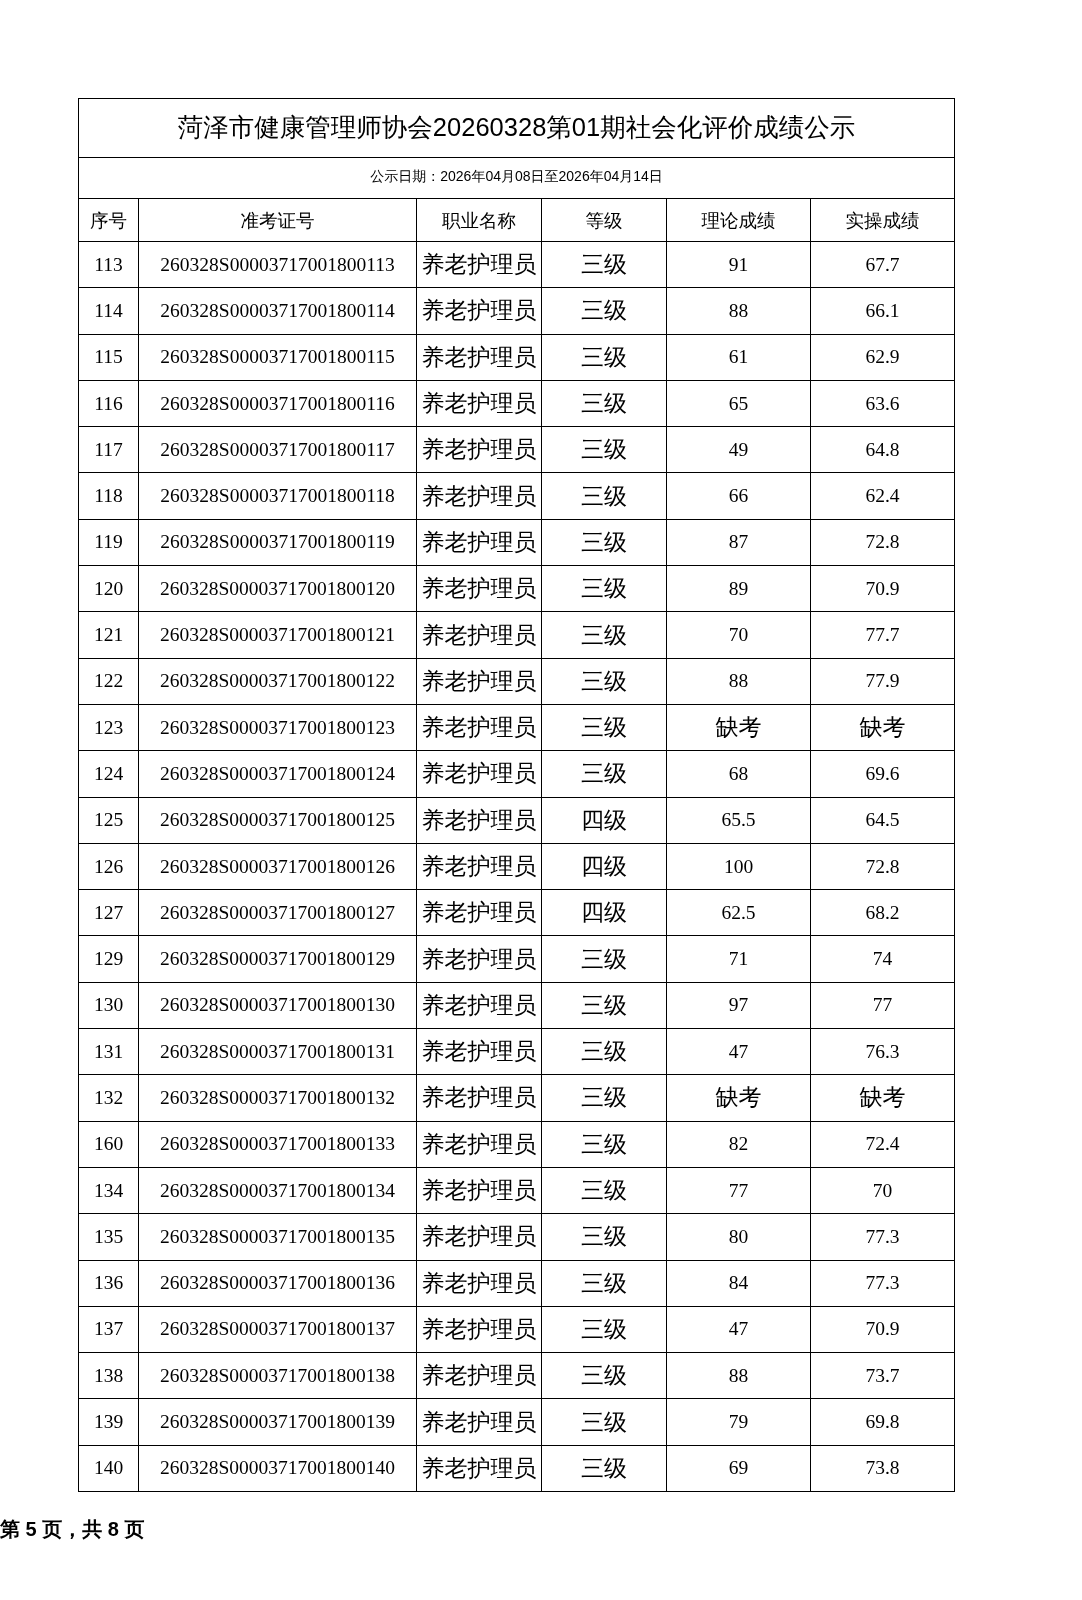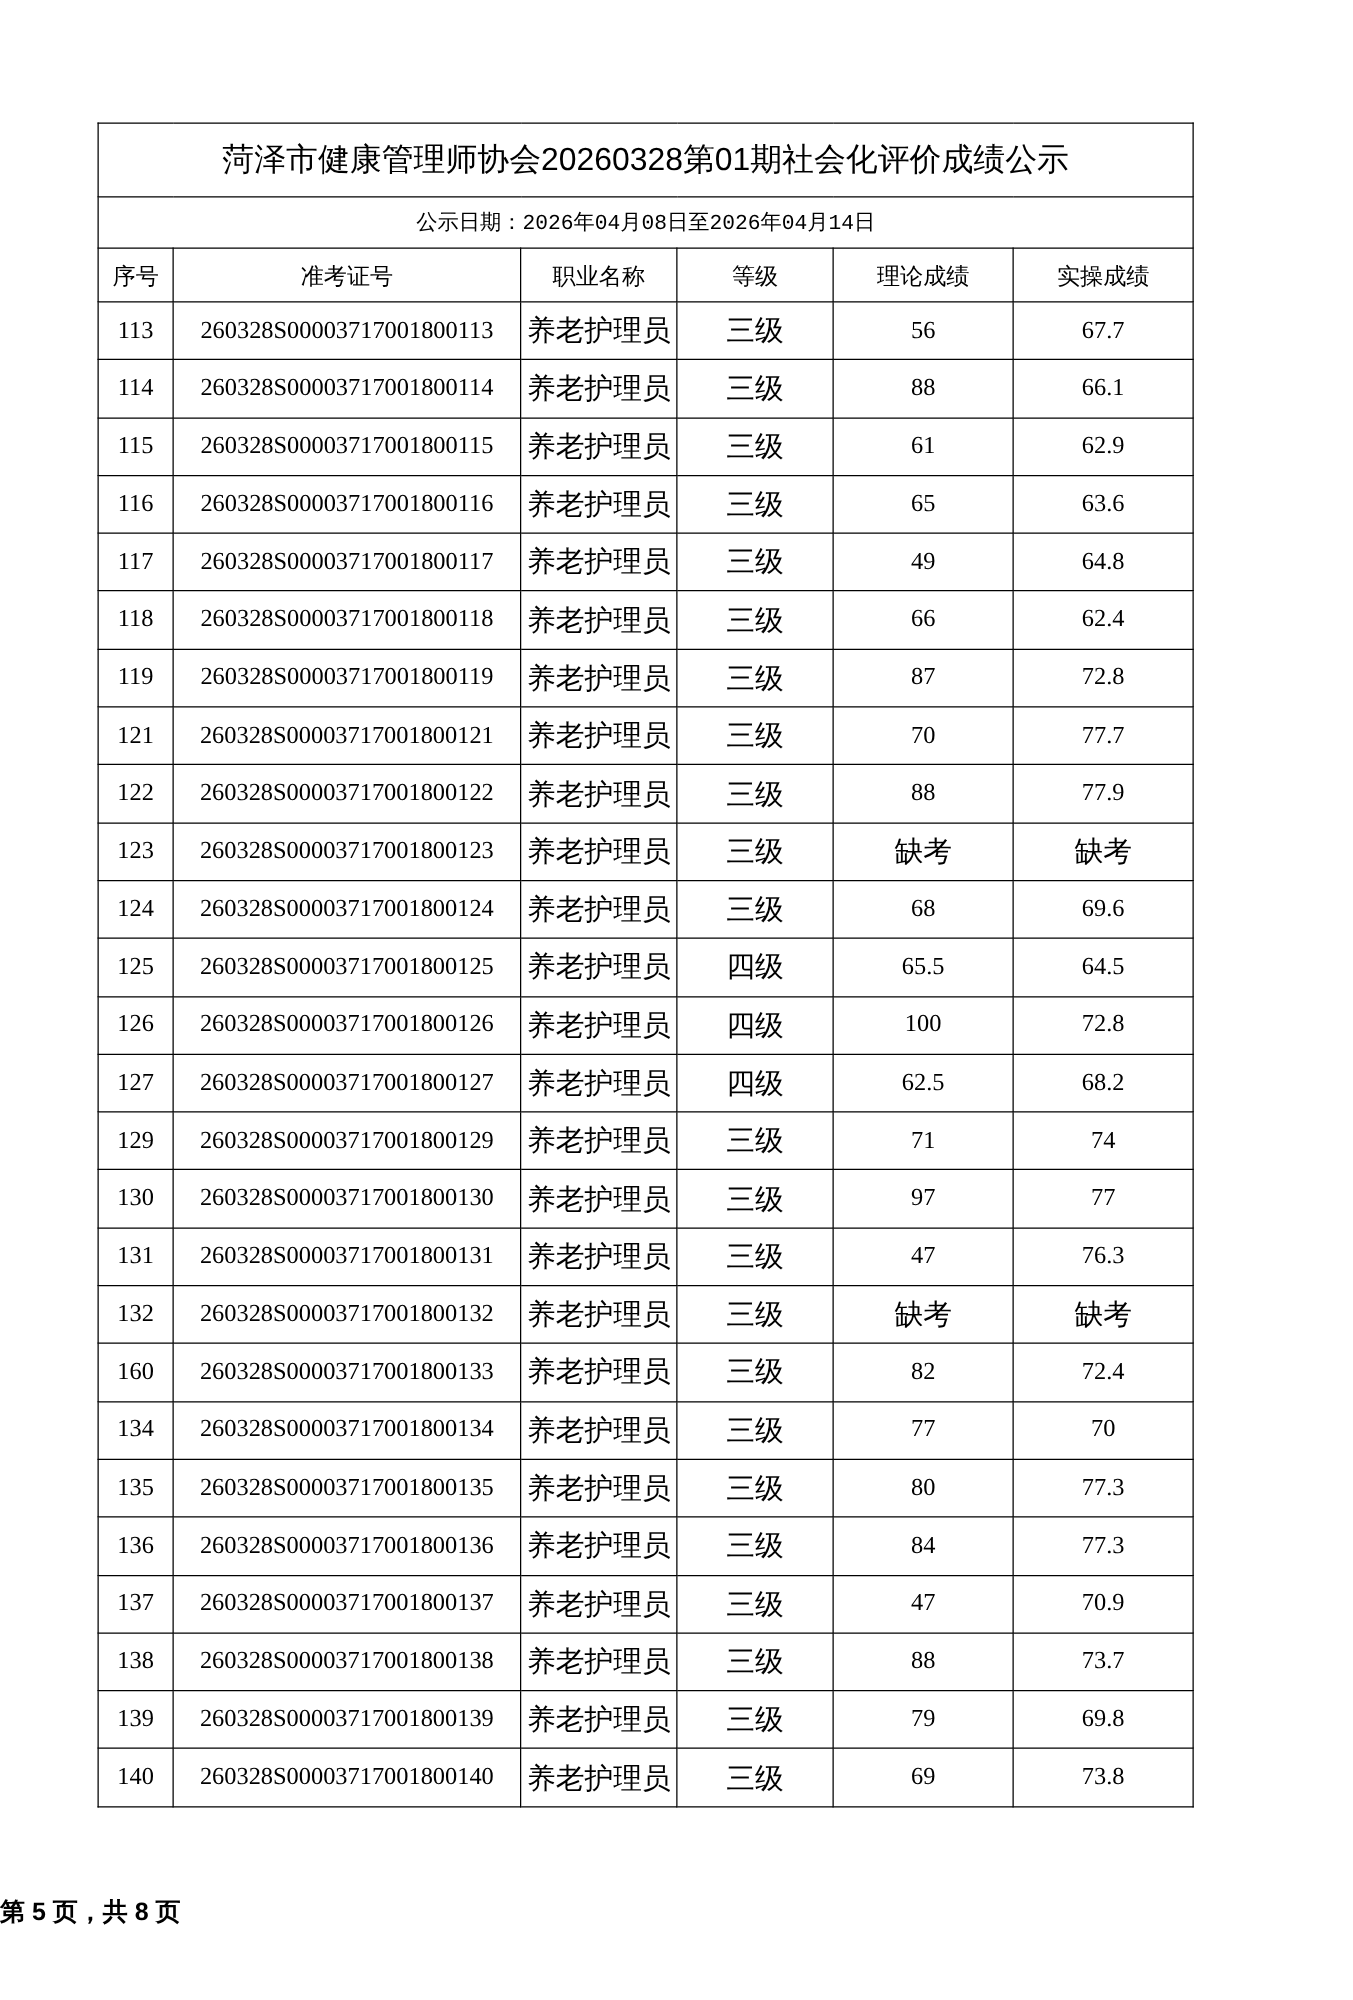--- a/index.html
+++ b/index.html
@@ -40,22 +40,22 @@
   .title-cell {
     height: 48px;
     font-family: "Liberation Sans", "DejaVu Sans", sans-serif;
     font-weight: bold;
     font-size: 25.5px;
     letter-spacing: 0px;
     padding: 4px 0 6px 0 !important;
   }
   .subtitle-cell {
     height: 34px;
-    font-family: Liberation Mono, monospace;
-    font-size: 17px;
+    font-family: Liberation Sans, sans-serif;
+    font-size: 14px;
     padding: 2px 0 4px 0 !important;
   }
   .head-cell {
     height: 42px;
     font-family: "Liberation Sans", "DejaVu Sans", sans-serif;
     font-size: 18.5px;
   }
   .body-row td {
     height: 45.3px;
     font-size: 19.5px;
@@ -111,21 +111,21 @@
         <th class="head-cell">理论成绩</th>
         <th class="head-cell">实操成绩</th>
       </tr>
     </thead>
     <tbody>
         <tr class="body-row">
           <td>113</td>
           <td>260328S00003717001800113</td>
           <td class="cn">养老护理员</td>
           <td class="cn">三级</td>
-          <td>56</td>
+          <td>91</td>
           <td>67.7</td>
         </tr>
         <tr class="body-row">
           <td>114</td>
           <td>260328S00003717001800114</td>
           <td class="cn">养老护理员</td>
           <td class="cn">三级</td>
           <td>88</td>
           <td>66.1</td>
         </tr>
@@ -161,20 +161,28 @@
           <td>66</td>
           <td>62.4</td>
         </tr>
         <tr class="body-row">
           <td>119</td>
           <td>260328S00003717001800119</td>
           <td class="cn">养老护理员</td>
           <td class="cn">三级</td>
           <td>87</td>
           <td>72.8</td>
+        </tr>
+        <tr class="body-row">
+          <td>120</td>
+          <td>260328S00003717001800120</td>
+          <td class="cn">养老护理员</td>
+          <td class="cn">三级</td>
+          <td>89</td>
+          <td>70.9</td>
         </tr>
         <tr class="body-row">
           <td>121</td>
           <td>260328S00003717001800121</td>
           <td class="cn">养老护理员</td>
           <td class="cn">三级</td>
           <td>70</td>
           <td>77.7</td>
         </tr>
         <tr class="body-row">

